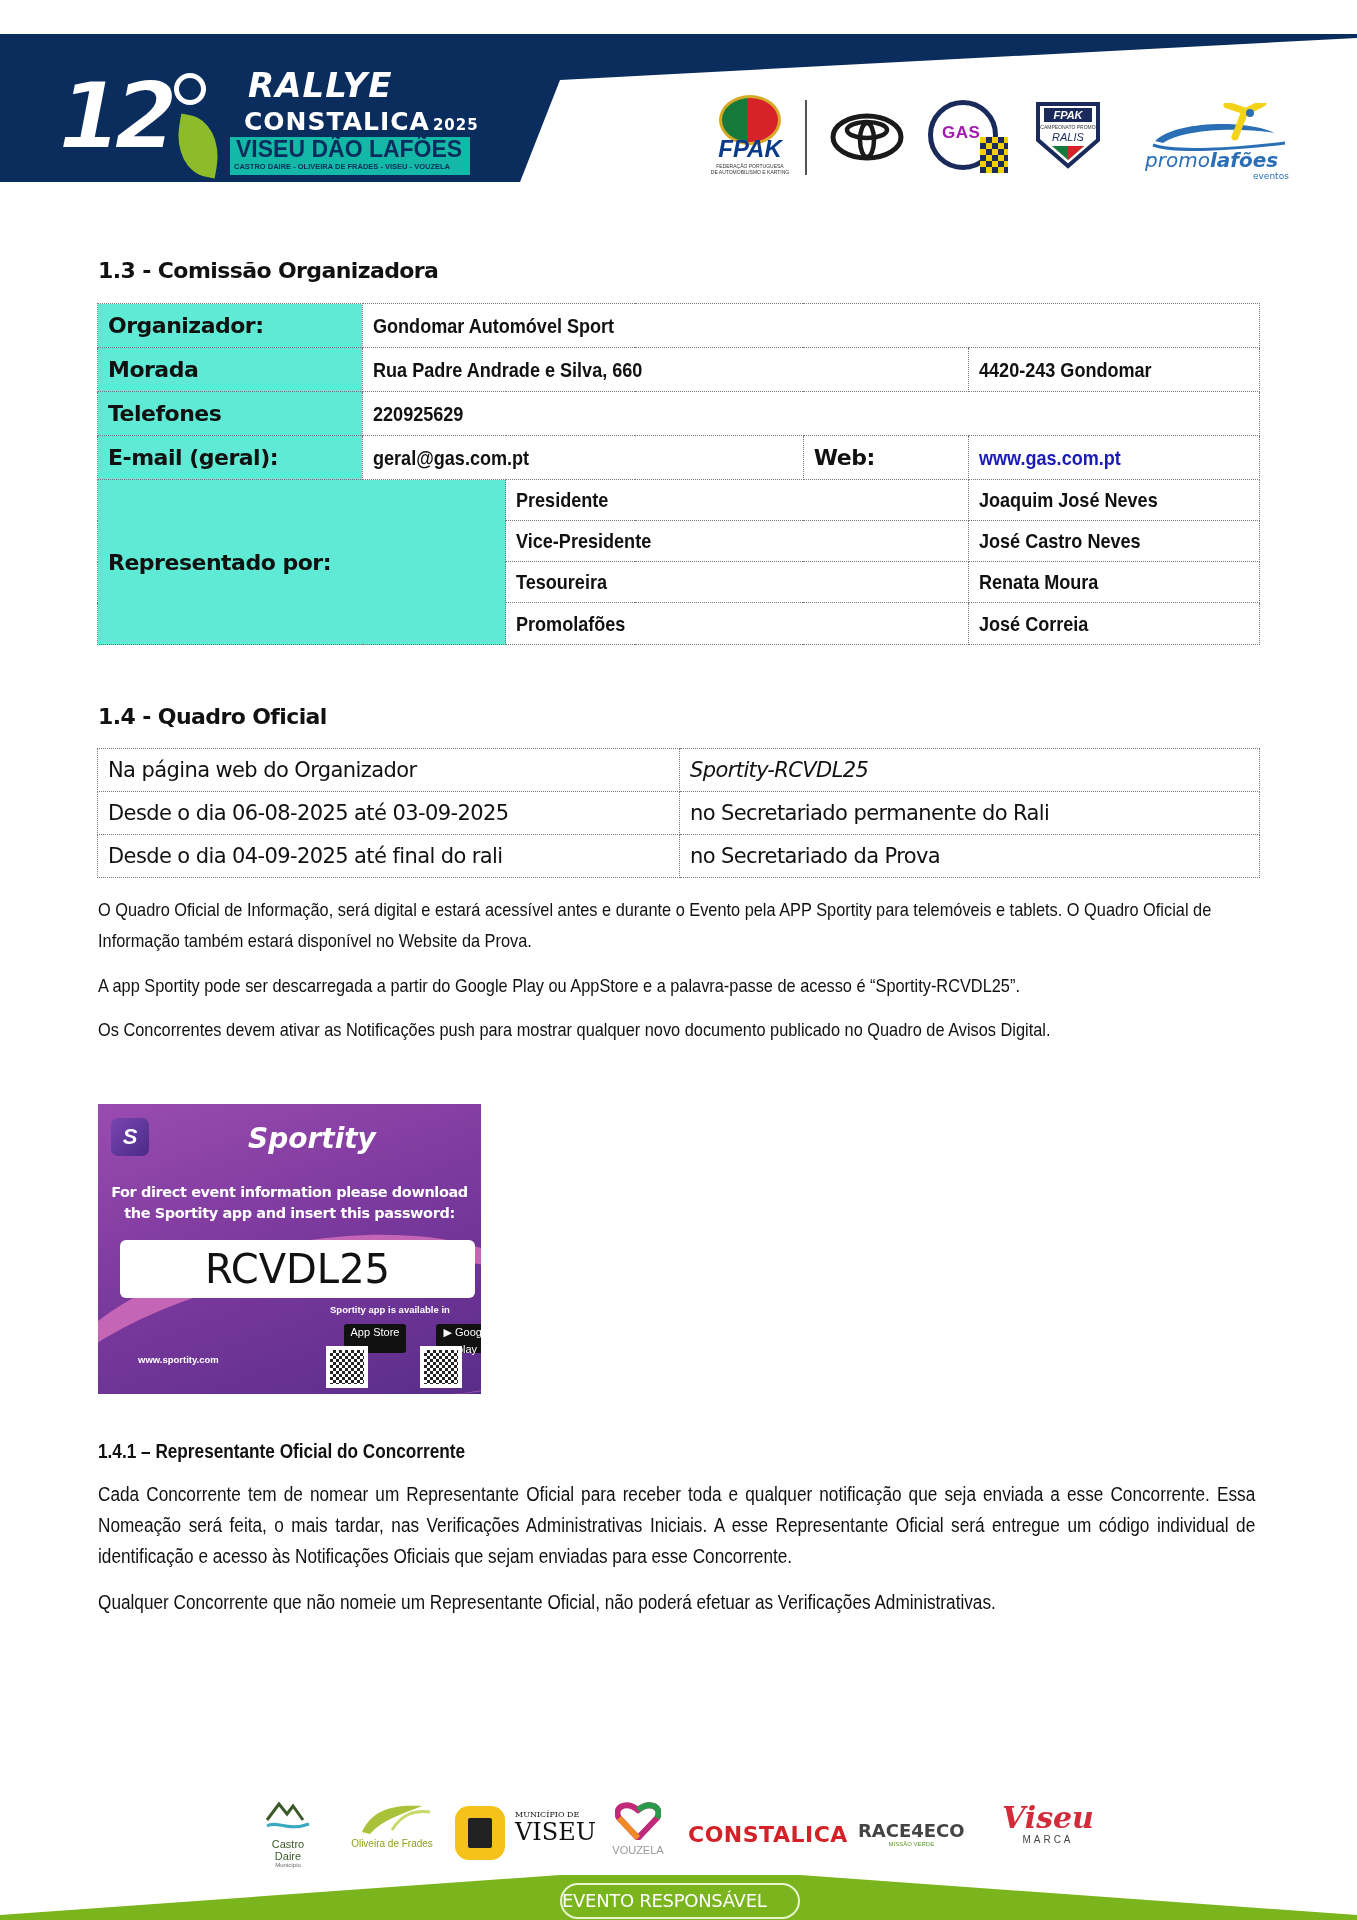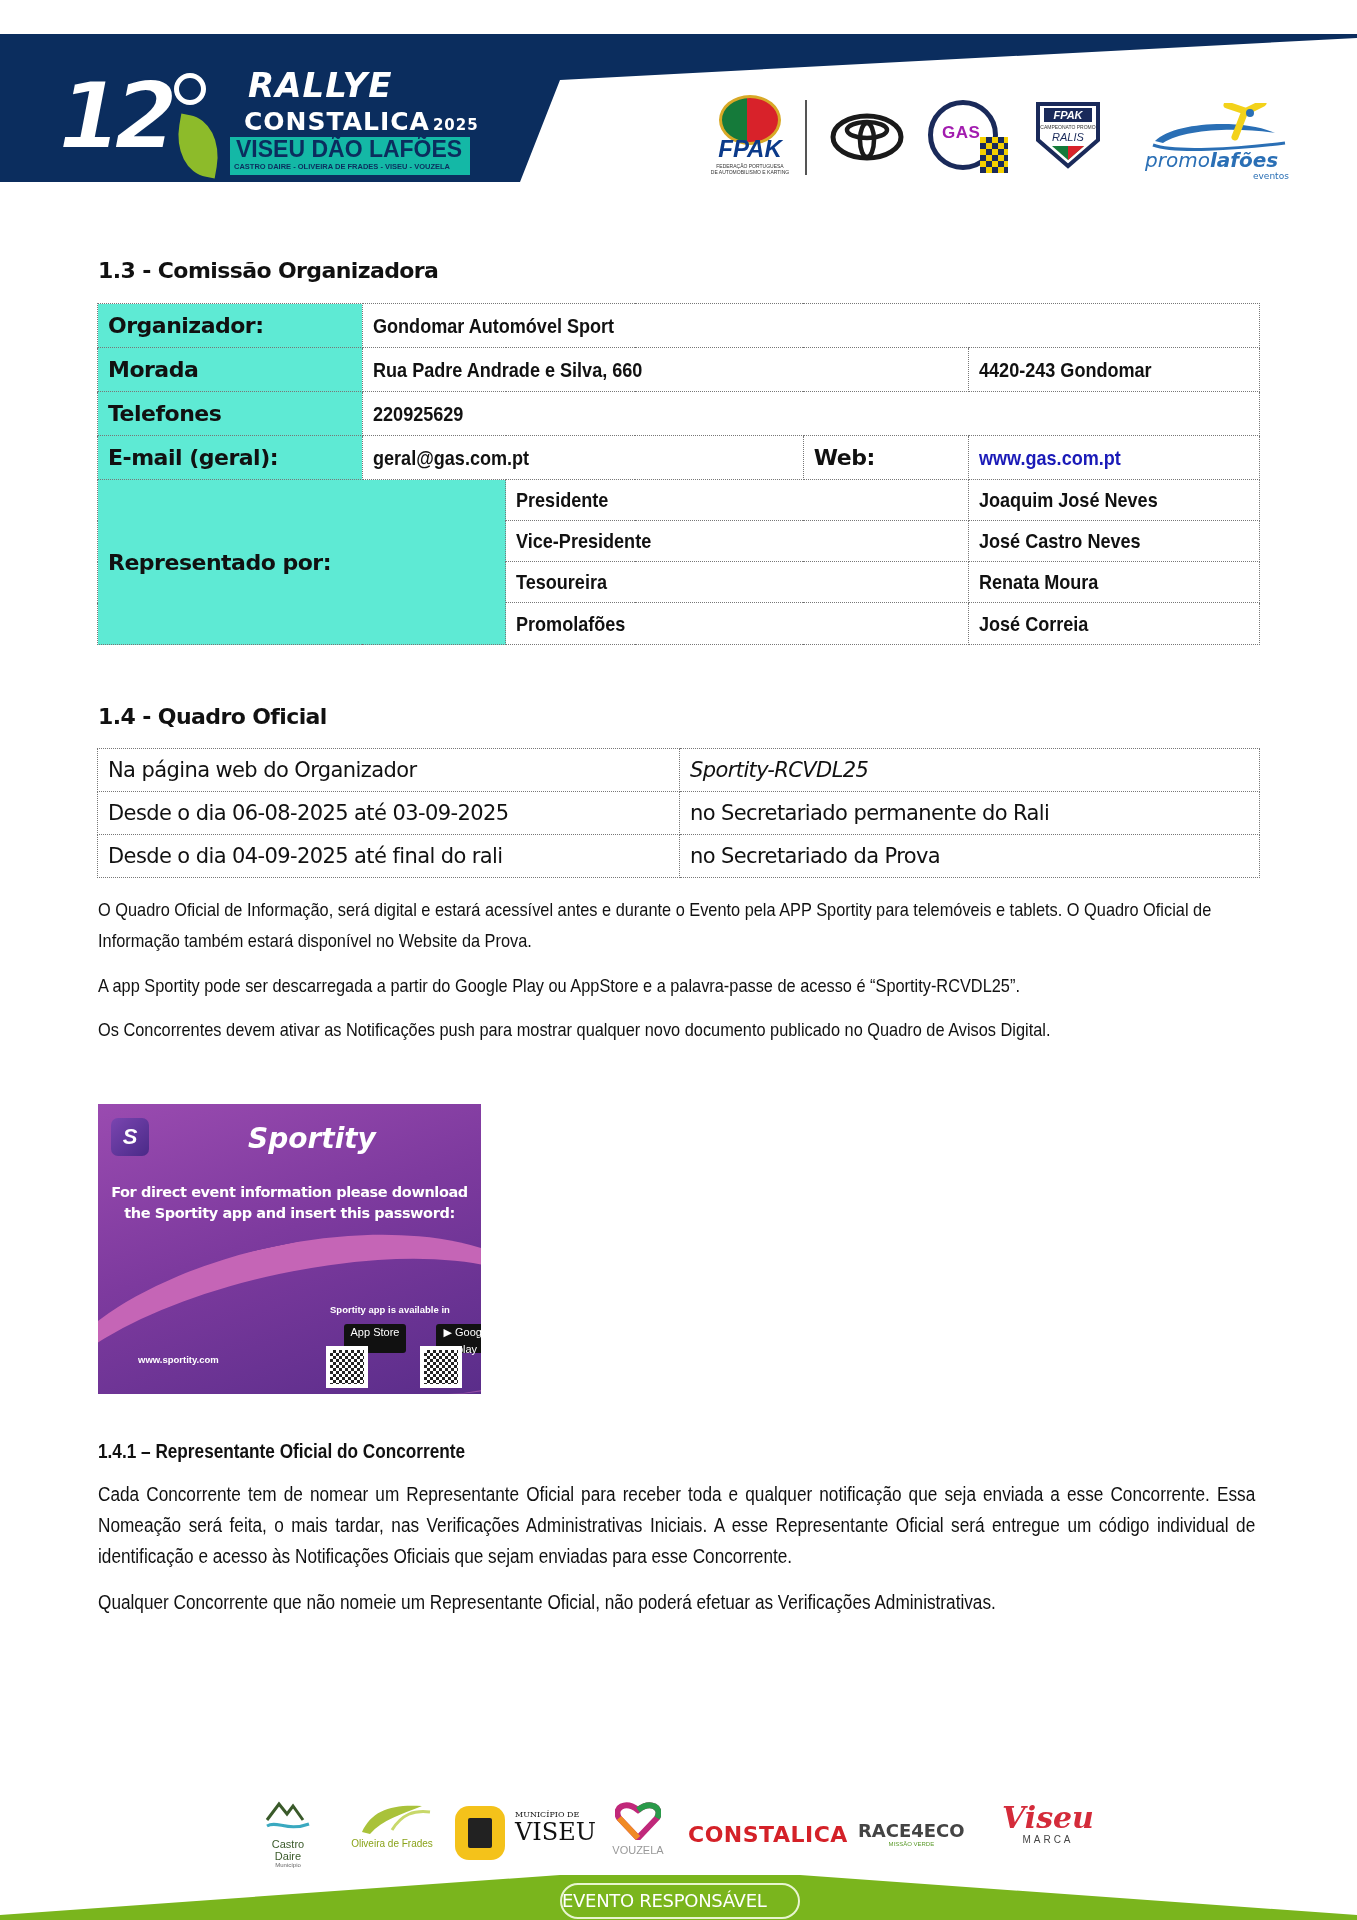--- a/index.html
+++ b/index.html
@@ -213,20 +213,21 @@
 <div class="para" style="top:894px;"><span class="c">O Quadro Oficial de Informação, será digital e estará acessível antes e durante o Evento pela APP Sportity para telemóveis e tablets. O Quadro Oficial de Informação também estará disponível no Website da Prova.</span></div>
 <div class="para" style="top:970px;"><span class="c">A app Sportity pode ser descarregada a partir do Google Play ou AppStore e a palavra-passe de acesso é “Sportity-RCVDL25”.</span></div>
 <div class="para" style="top:1014px;"><span class="c">Os Concorrentes devem ativar as Notificações push para mostrar qualquer novo documento publicado no Quadro de Avisos Digital.</span></div>
 
 <div class="sportity">
   <div class="swoosh1"></div>
   <div class="swoosh2"></div>
   <div class="s-appicon">S</div>
   <div class="s-brand">Sportity</div>
   <div class="s-msg">For direct event information please download the Sportity app and insert this password:</div>
+  <div class="s-pass">RCVDL25</div>
   <div class="s-avail">Sportity app is available in</div>
   <div class="s-store" style="left:218px;"> App Store</div>
   <div class="s-store" style="left:310px;">▶ Google play</div>
   <div class="s-qr" style="left:228px;"></div>
   <div class="s-qr" style="left:322px;"></div>
   <div class="s-url">www.sportity.com</div>
 </div>
 
 <div class="para" style="top:1436px; font-weight:bold; font-size:20px;"><span class="c">1.4.1 – Representante Oficial do Concorrente</span></div>
 <div class="para justify" style="top:1479px; font-size:20px;"><span class="c" style="text-align:justify;">Cada Concorrente tem de nomear um Representante Oficial para receber toda e qualquer notificação que seja enviada a esse Concorrente. Essa Nomeação será feita, o mais tardar, nas Verificações Administrativas Iniciais. A esse Representante Oficial será entregue um código individual de identificação e acesso às Notificações Oficiais que sejam enviadas para esse Concorrente.</span></div>

